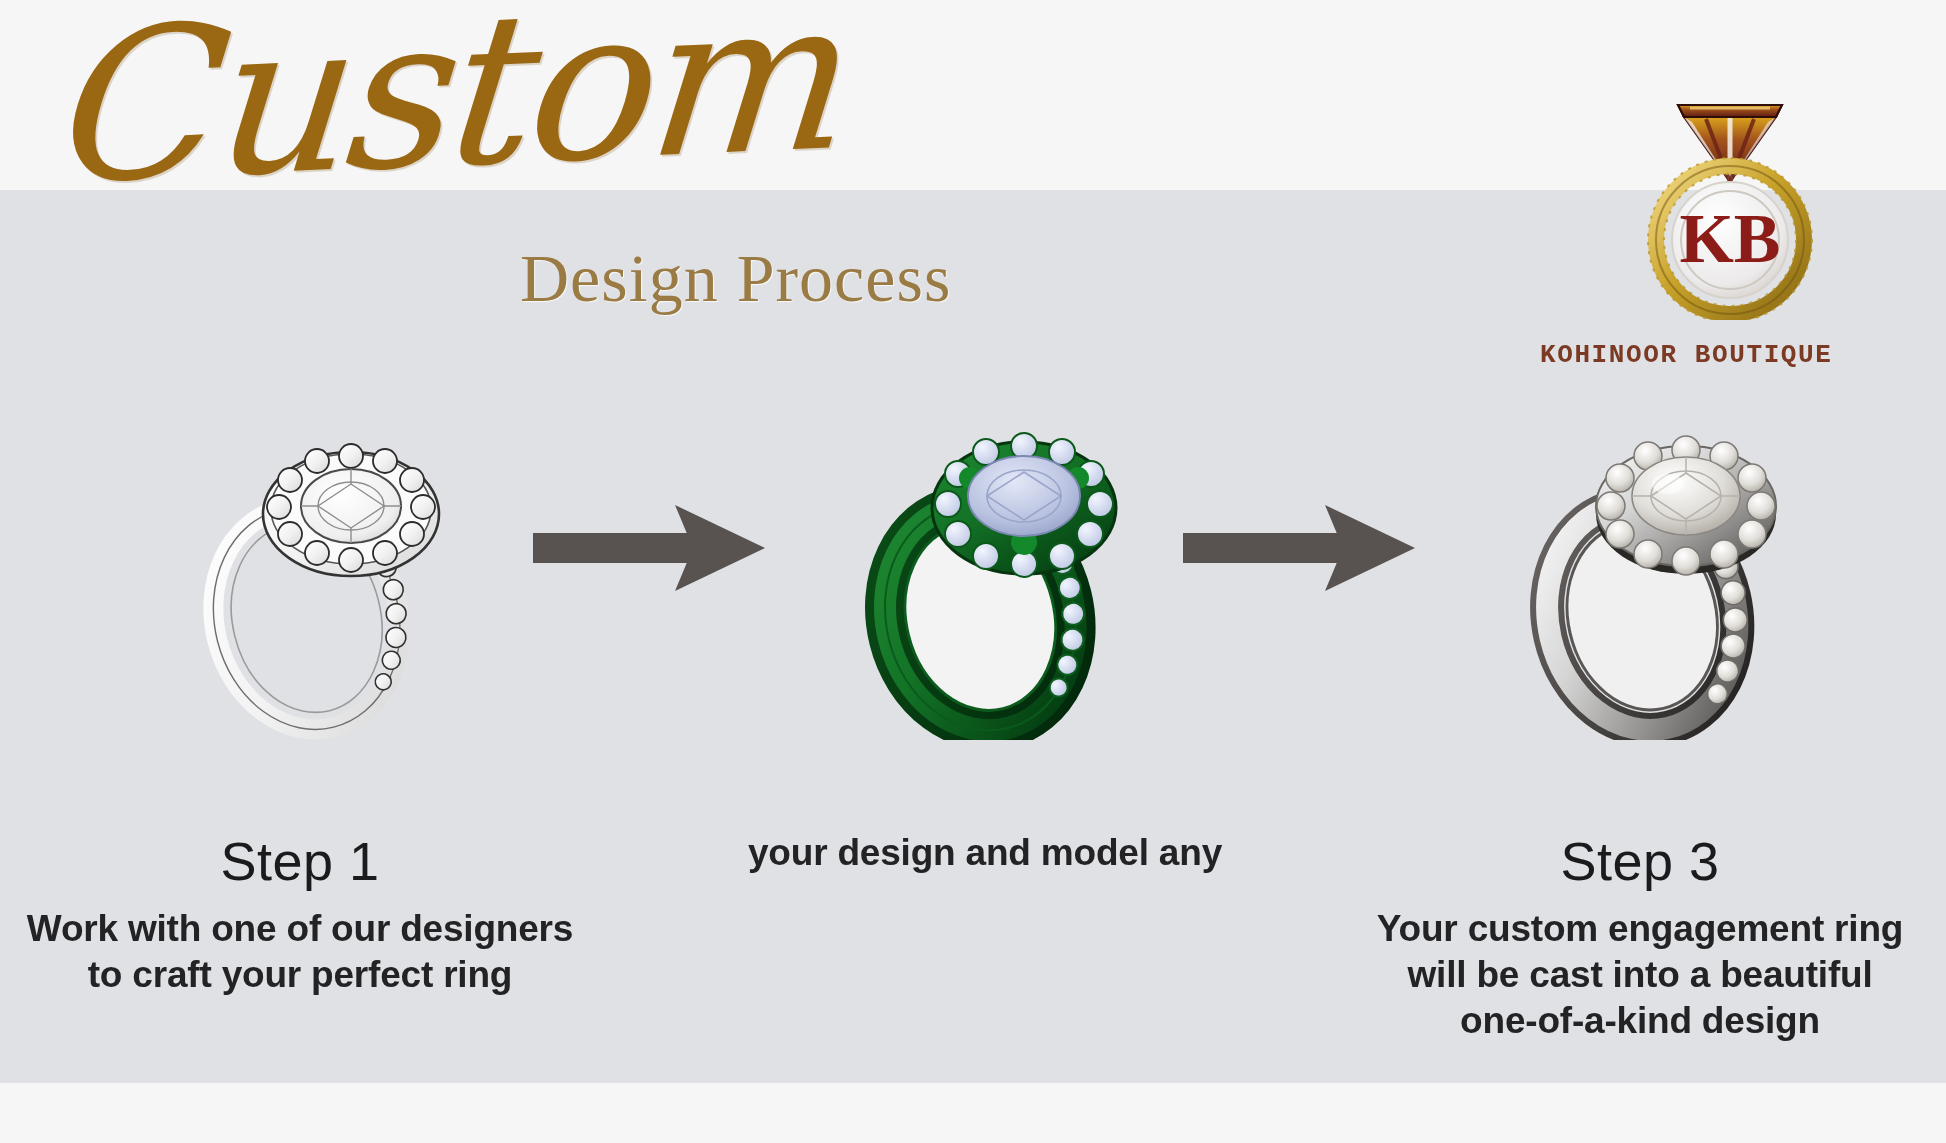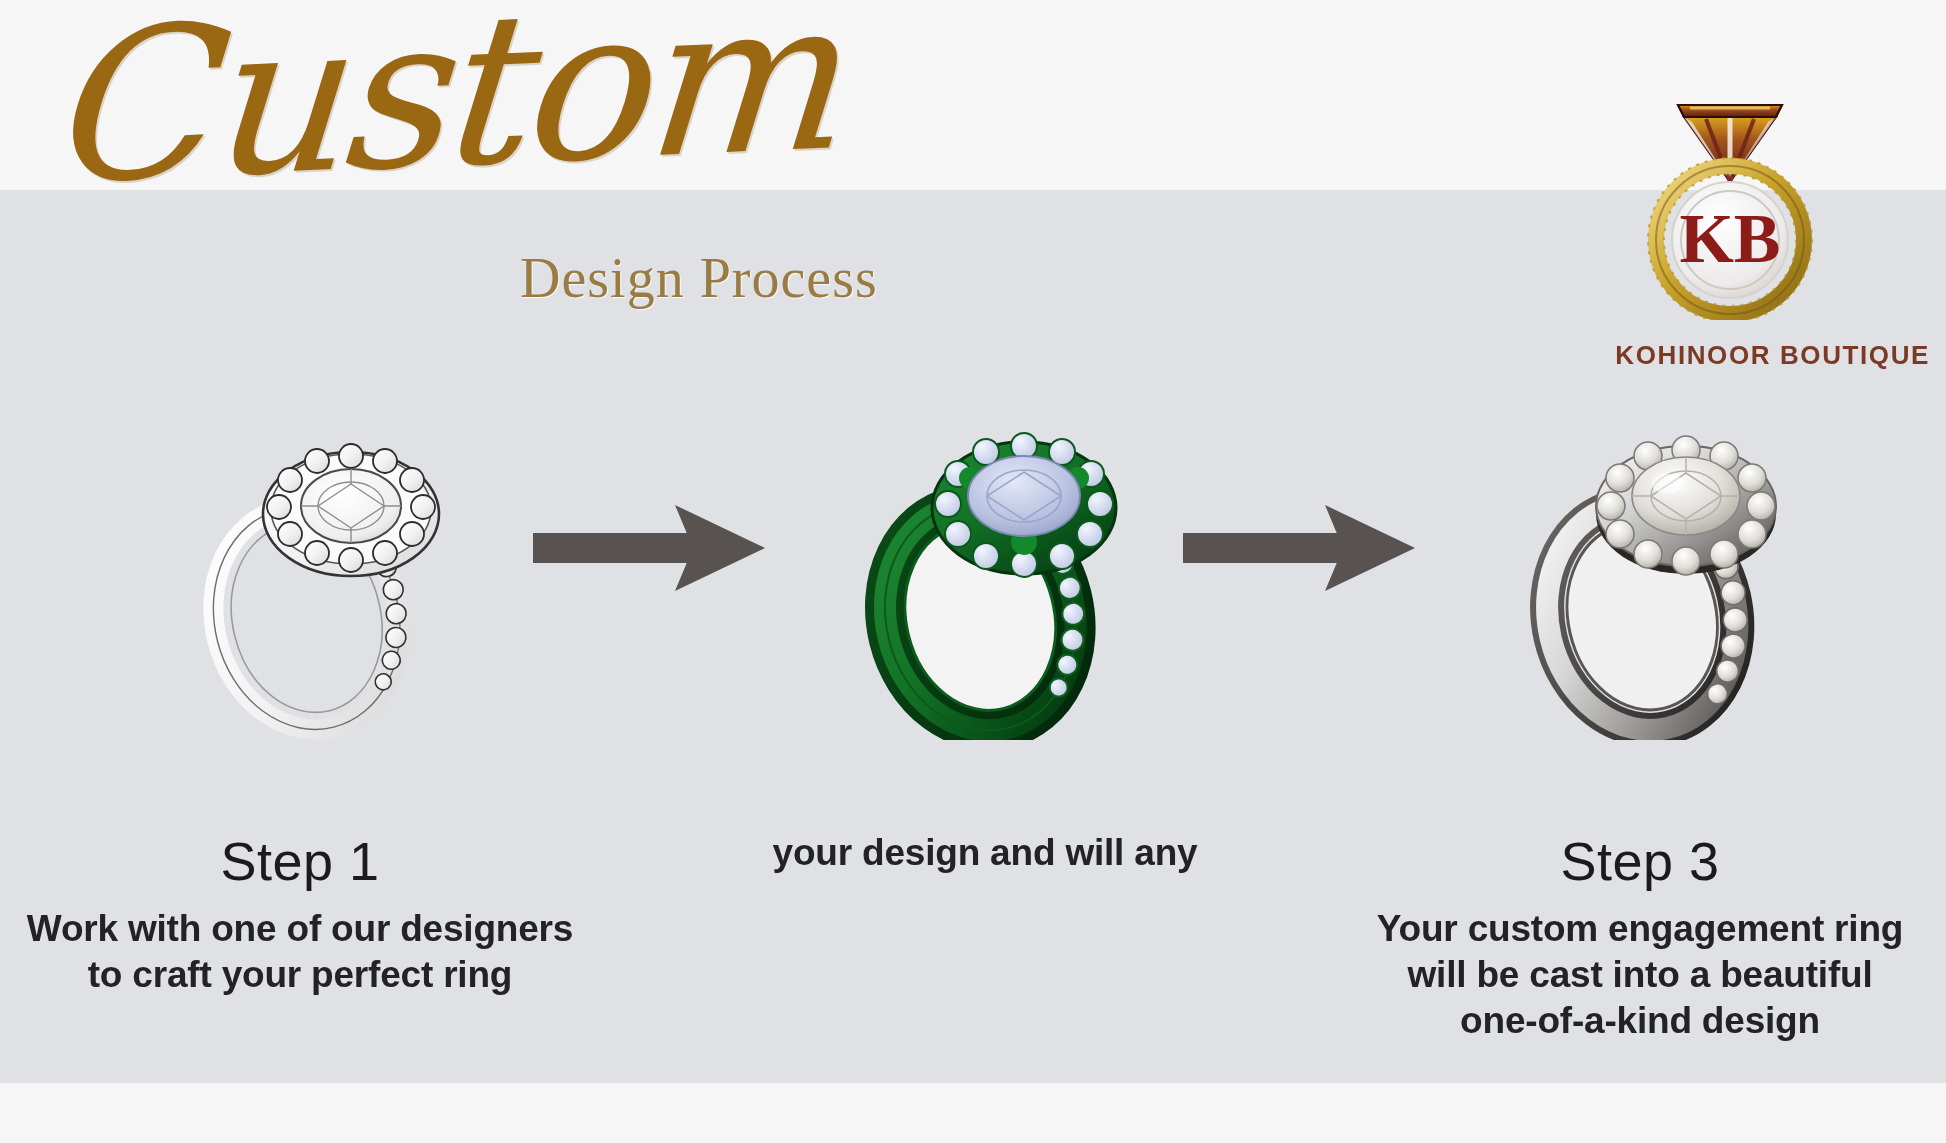--- a/index.html
+++ b/index.html
@@ -21,31 +21,31 @@
     position:absolute;left:50px;top:-6px;width:720px;height:250px;
     color:#9a6713;font-family:"DejaVu Serif",serif;font-style:italic;
     font-size:210px;line-height:230px;font-weight:400;
     letter-spacing:-6px;white-space:nowrap;
     transform:skewX(-9deg) rotate(-2.5deg);transform-origin:left bottom;
     text-shadow:2px 2px 0 rgba(120,80,15,.20);
   }
   .serif-sub{
     position:absolute;left:520px;top:228px;width:600px;height:110px;
     color:#9b7b44;font-family:"Liberation Serif",serif;
-    font-size:56px;line-height:100px;font-weight:400;letter-spacing:1px;
+    font-size:68px;line-height:100px;font-weight:400;letter-spacing:1px;
     white-space:nowrap;
     text-shadow:1px 1px 1px rgba(255,255,255,.8);
   }
 
   
   .logo{position:absolute;left:1580px;top:70px;width:300px;height:250px;}
   .logo svg{display:block;}
   .logo-word{
-    position:absolute;left:1540px;top:340px;width:390px;text-align:right;
-    font-family:Liberation Sans, sans-serif;font-weight:700;
+    position:absolute;left:1540px;top:340px;width:390px;text-align:left;
+    font-family:Liberation Mono, monospace;font-weight:700;
     font-size:26px;letter-spacing:1.6px;color:#7c3a24;white-space:nowrap;
   }
 
   
   .steps{position:absolute;left:0;top:410px;width:1946px;height:330px;}
   .ringbox{position:absolute;top:0;width:330px;height:330px;}
   .ringbox svg{display:block;width:330px;height:330px;}
   #ring1{left:155px;}
   #ring2{left:830px;}
   #ring3{left:1490px;}
@@ -350,21 +350,21 @@
   <div class="caption" id="cap1">
     <div class="step-title">Step 1</div>
     <div class="step-desc">
       <span>Work with one of our designers</span>
       <span>to craft your perfect ring</span>
     </div>
   </div>
 
   <div class="caption" id="cap2">
     <div class="step-desc">
-      <span>your design and will any</span>
+      <span>your design and model any</span>
     </div>
   </div>
 
   <div class="caption" id="cap3">
     <div class="step-title">Step 3</div>
     <div class="step-desc">
       <span>Your custom engagement ring</span>
       <span>will be cast into a beautiful</span>
       <span>one-of-a-kind design</span>
     </div>

